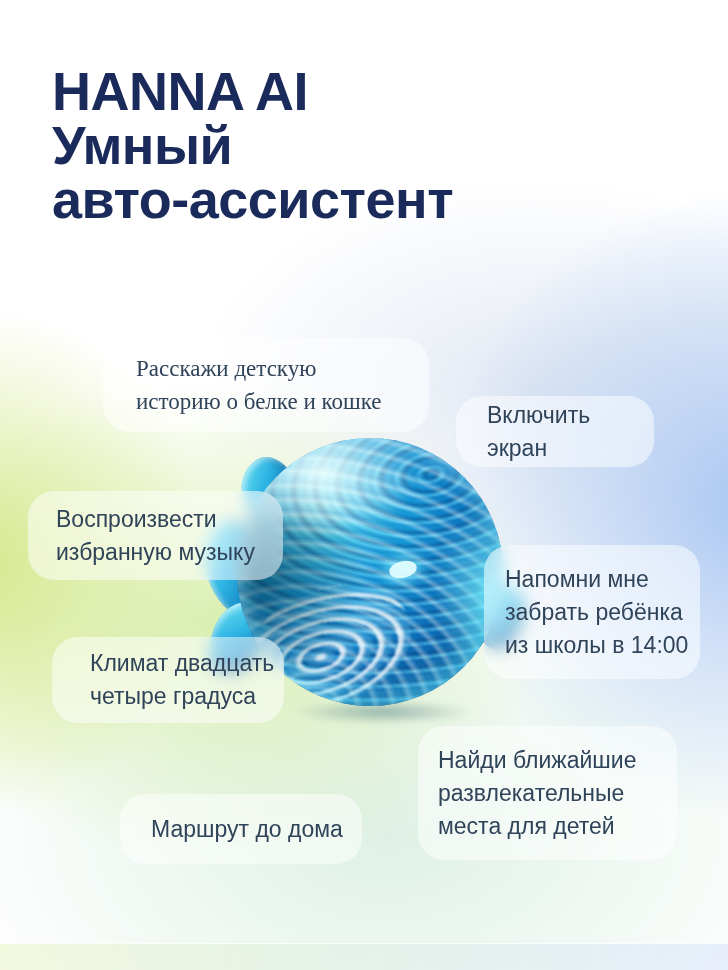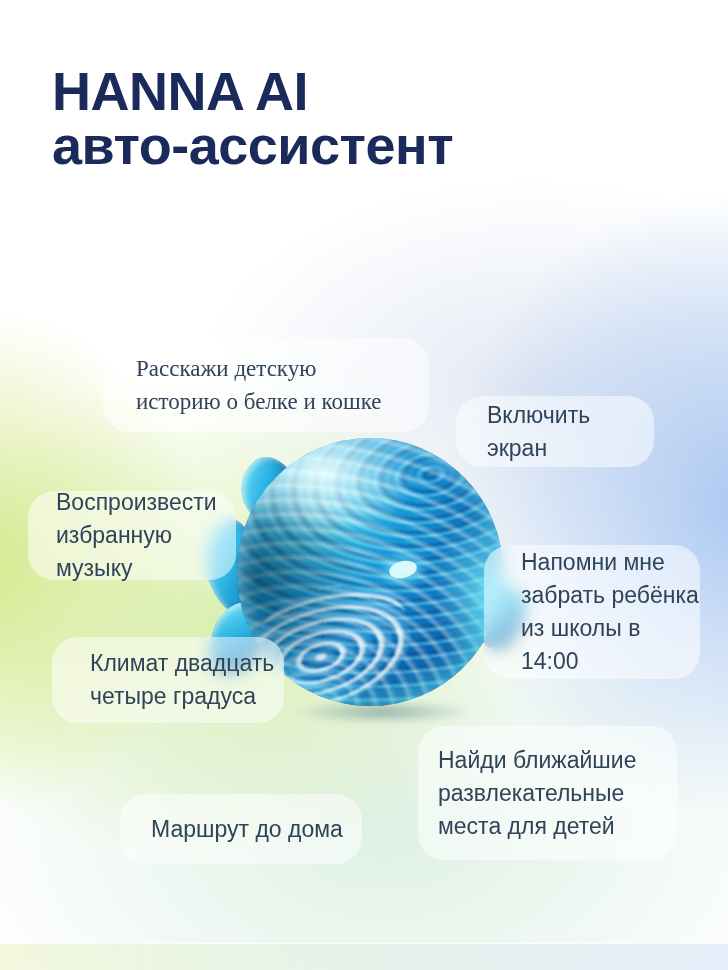--- a/index.html
+++ b/index.html
@@ -152,35 +152,36 @@
   .bubble-text {
     font-size: 23px;
     line-height: 33px;
     font-weight: 400;
     color: #2f4359;
     white-space: pre-line;
   }
 
   .bubble-story   { left: 103px; top: 338px; width: 326px; height: 94px;  padding-left: 33px; font-family: Liberation Serif, serif; }
   .bubble-screen  { left: 456px; top: 396px; width: 198px; height: 71px;  padding-left: 31px; }
-  .bubble-music   { left: 28px;  top: 491px; width: 208px; height: 89px;  padding-left: 28px; }
-  .bubble-remind  { left: 484px; top: 545px; width: 216px; height: 134px; padding-left: 37px; }
+  .bubble-music   { left: 28px;  top: 491px; width: 255px; height: 89px;  padding-left: 28px; }
+  .bubble-remind  { left: 484px; top: 545px; width: 216px; height: 134px; padding-left: 21px; }
   .bubble-climate { left: 52px;  top: 637px; width: 232px; height: 86px;  padding-left: 38px; }
   .bubble-route   { left: 120px; top: 752px; width: 242px; height: 70px;  padding-left: 31px; margin-top: 42px; }
   .bubble-places  { left: 418px; top: 726px; width: 259px; height: 134px; padding-left: 20px; }
 </style>
 </head>
 <body>
 
 <div class="poster">
 
   <div class="floor-band"></div>
 
   <div class="title-block">
     <div class="title-line">HANNA AI</div>
+    <div class="title-line">Умный</div>
     <div class="title-line">авто-ассистент</div>
   </div>
 
   <div class="orb-wrap">
     <div class="splash splash-1"></div>
     <div class="splash splash-2"></div>
     <div class="splash splash-3"></div>
     <div class="splash splash-4"></div>
     <div class="orb">
       <div class="orb-layer orb-base"></div>

